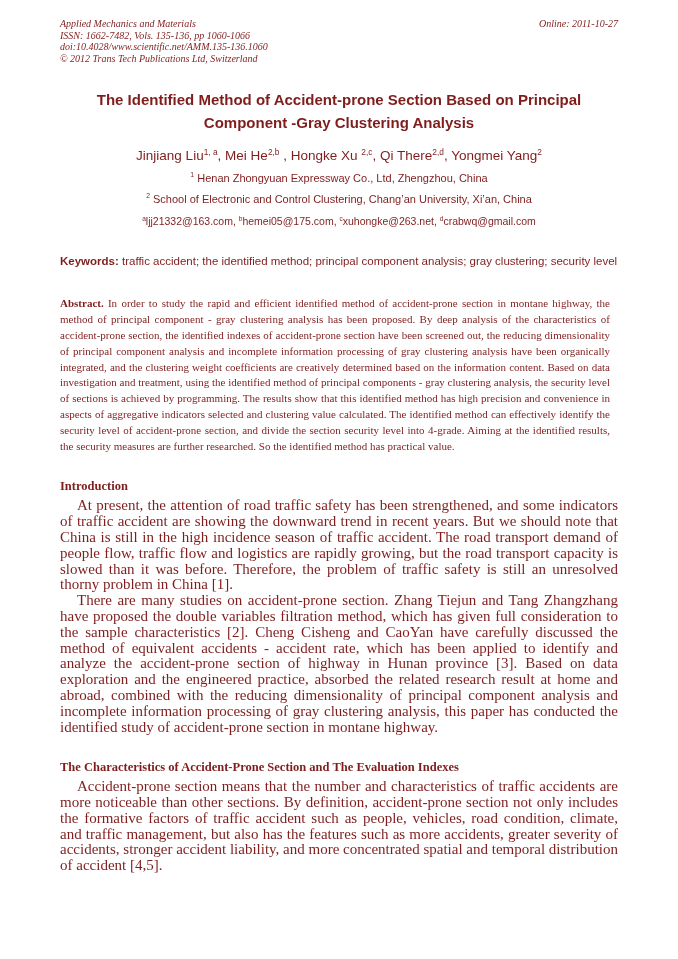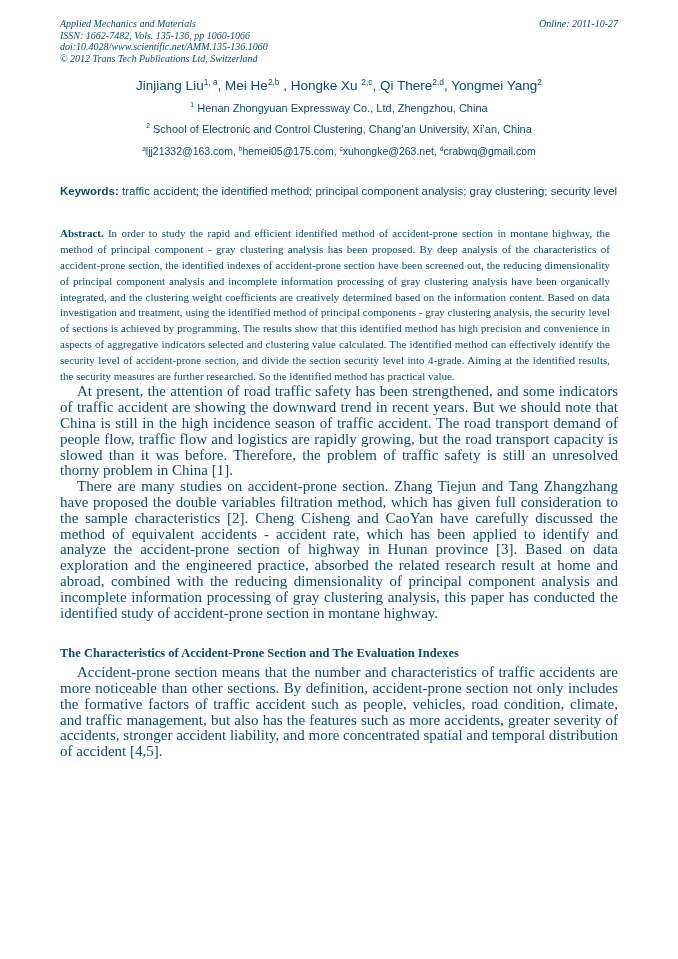--- a/index.html
+++ b/index.html
@@ -5,21 +5,21 @@
   html, body { margin:0; padding:0; background:#ffffff; }
   .page {
     position: relative;
     width: 678px;
     height: 959px;
     margin: 0 auto;
     background: #ffffff;
     box-sizing: border-box;
     padding: 18px 60px 0 60px;
     overflow: hidden;
-    color: #0c4a6e;
+    color: #7f1d1d;
     font-family: "Liberation Serif", serif;
   }
   .pdf-header {
     display: flex;
     justify-content: space-between;
     align-items: flex-start;
     font-style: italic;
     font-size: 10px;
     line-height: 11.6px;
     font-family: "Liberation Serif", serif;
@@ -93,32 +93,34 @@
   <div class="pdf-header">
     <div class="left">
       <div>Applied Mechanics and Materials</div>
       <div>ISSN: 1662-7482, Vols. 135-136, pp 1060-1066</div>
       <div>doi:10.4028/www.scientific.net/AMM.135-136.1060</div>
       <div>© 2012 Trans Tech Publications Ltd, Switzerland</div>
     </div>
     <div class="right">Online: 2011-10-27</div>
   </div>
 
+  <h1 class="paper-title">The Identified Method of Accident-prone Section Based on Principal Component -Gray Clustering Analysis</h1>
 
   <p class="authors"><span>Jinjiang Liu</span><sup>1, a</sup><span>, </span><span>Mei He</span><sup>2,b</sup><span> , </span><span>Hongke Xu </span><sup>2,c</sup><span>, </span><span>Qi There</span><sup>2,d</sup><span>, </span><span>Yongmei Yang</span><sup>2</sup></p>
 
   <p class="affil"><sup>1</sup><span> Henan Zhongyuan Expressway Co., Ltd, Zhengzhou, China</span></p>
 
   <p class="affil"><sup>2</sup><span> School of Electronic and Control Clustering, Chang’an University, Xi’an, China</span></p>
 
   <p class="emails"><sup>a</sup><span>ljj21332@163.com, </span><sup>b</sup><span>hemei05@175.com, </span><sup>c</sup><span>xuhongke@263.net, </span><sup>d</sup><span>crabwq@gmail.com</span></p>
 
   <p class="keywords"><span class="kw-label">Keywords:</span><span> traffic accident; the identified method; principal component analysis; gray clustering; security level</span></p>
 
   <p class="abstract"><span class="ab-label">Abstract.</span><span> In order to study the rapid and efficient identified method of accident-prone section in montane highway, the method of principal component - gray clustering analysis has been proposed. By deep analysis of the characteristics of accident-prone section, the identified indexes of accident-prone section have been screened out, the reducing dimensionality of principal component analysis and incomplete information processing of gray clustering analysis have been organically integrated, and the clustering weight coefficients are creatively determined based on the information content. Based on data investigation and treatment, using the identified method of principal components - gray clustering analysis, the security level of sections is achieved by programming. The results show that this identified method has high precision and convenience in aspects of aggregative indicators selected and clustering value calculated. The identified method can effectively identify the security level of accident-prone section, and divide the section security level into 4-grade. Aiming at the identified results, the security measures are further researched. So the identified method has practical value.</span></p>
 
+  <h2 class="section-heading">Introduction</h2>
   <p class="para">At present, the attention of road traffic safety has been strengthened, and some indicators of traffic accident are showing the downward trend in recent years. But we should note that China is still in the high incidence season of traffic accident. The road transport demand of people flow, traffic flow and logistics are rapidly growing, but the road transport capacity is slowed than it was before. Therefore, the problem of traffic safety is still an unresolved thorny problem in China [1].</p>
   <p class="para">There are many studies on accident-prone section. Zhang Tiejun and Tang Zhangzhang have proposed the double variables filtration method, which has given full consideration to the sample characteristics [2]. Cheng Cisheng and CaoYan have carefully discussed the method of equivalent accidents - accident rate, which has been applied to identify and analyze the accident-prone section of highway in Hunan province [3]. Based on data exploration and the engineered practice, absorbed the related research result at home and abroad, combined with the reducing dimensionality of principal component analysis and incomplete information processing of gray clustering analysis, this paper has conducted the identified study of accident-prone section in montane highway.</p>
 
   <h2 class="section-heading">The Characteristics of Accident-Prone Section and The Evaluation Indexes</h2>
   <p class="para">Accident-prone section means that the number and characteristics of traffic accidents are more noticeable than other sections. By definition, accident-prone section not only includes the formative factors of traffic accident such as people, vehicles, road condition, climate, and traffic management, but also has the features such as more accidents, greater severity of accidents, stronger accident liability, and more concentrated spatial and temporal distribution of accident [4,5].</p>
 
 </div>
 
 </body></html>

